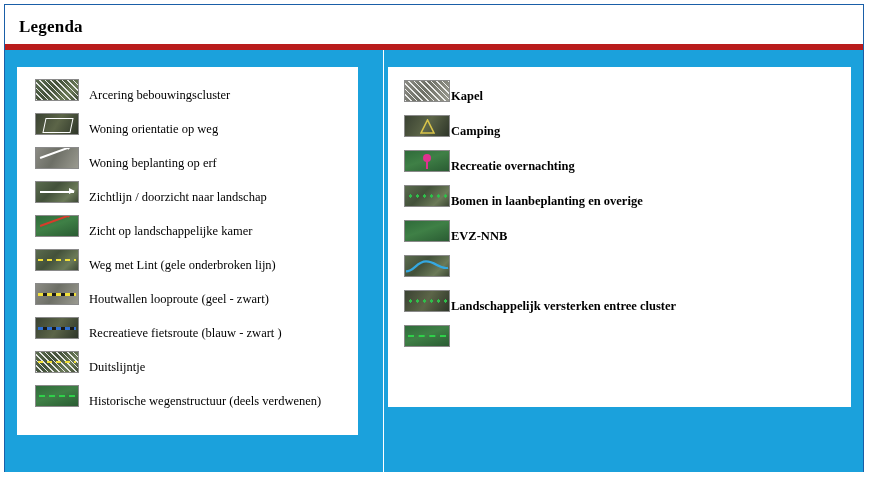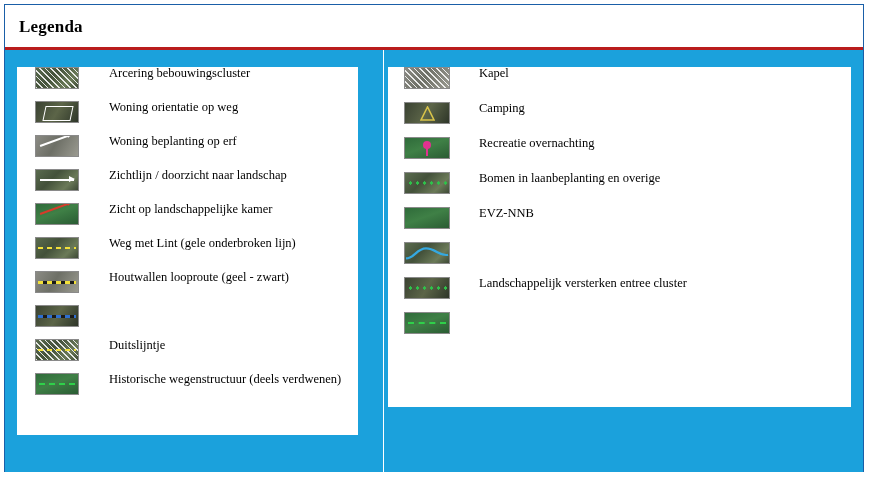--- a/index.html
+++ b/index.html
@@ -24,21 +24,21 @@
     background: #ffffff;
   }
   .legend-header {
     position: absolute;
     left: 0;
     top: 0;
     width: 100%;
     height: 45px;
     box-sizing: border-box;
     background: #ffffff;
-    border-bottom: 3px solid #b91c1c;
+    border-bottom: 6px solid #b91c1c;
   }
   .legend-title {
     position: absolute;
     left: 14px;
     top: 12px;
     font-family: "Liberation Serif", serif;
     font-size: 17px;
     font-weight: bold;
     color: #000000;
     letter-spacing: 0.2px;
@@ -72,24 +72,23 @@
     position: absolute;
     left: 378px;
     top: 0;
     width: 1px;
     height: 422px;
     background: #ffffff;
   }
   .item {
     position: relative;
     display: flex;
-    align-items: flex-start;
+    align-items: flex-end;
     height: 34px;
     padding-left: 18px;
-    gap: 20px;
   }
   .col-right .item {
     padding-left: 16px;
     height: 35px;
   }
   .swatch {
     width: 44px;
     height: 22px;
     flex: 0 0 44px;
     border: 1px solid #8a8a8a;
@@ -104,22 +103,23 @@
   }
   .item-label {
     margin-left: 10px;
     font-family: "Liberation Serif", serif;
     font-size: 12.5px;
     color: #000000;
     white-space: nowrap;
     line-height: 1;
   }
   .col-right .item-label {
-    margin-left: 9px;
+    margin-left: 1px;
     font-size: 12.5px;
+    font-weight: bold;
   }
 
   
   .sw-base {
     position: absolute;
     inset: 0;
     background:
       linear-gradient(135deg, #5a6b4e 0%, #43513a 40%, #6b7a58 75%, #3e4a36 100%);
   }
   .sw-green {
@@ -333,20 +333,21 @@
             <span class="dashline yellow-black"></span>
         </span>
         <span class="item-label">Houtwallen looproute (geel - zwart)</span>
       </div>
 
       <div class="item">
         <span class="swatch">
           <span class="sw-dark"></span>
             <span class="dashline blue-black"></span>
         </span>
+        <span class="item-label">Recreatieve fietsroute (blauw - zwart )</span>
       </div>
 
       <div class="item">
         <span class="swatch">
           <span class="sw-base"></span>
             <span class="hatch"></span>
             <span class="dashline"></span>
         </span>
         <span class="item-label">Duitslijntje</span>
       </div>

